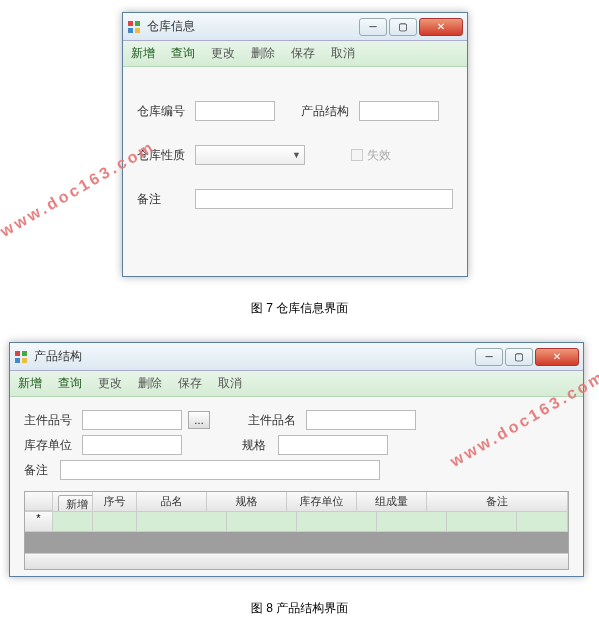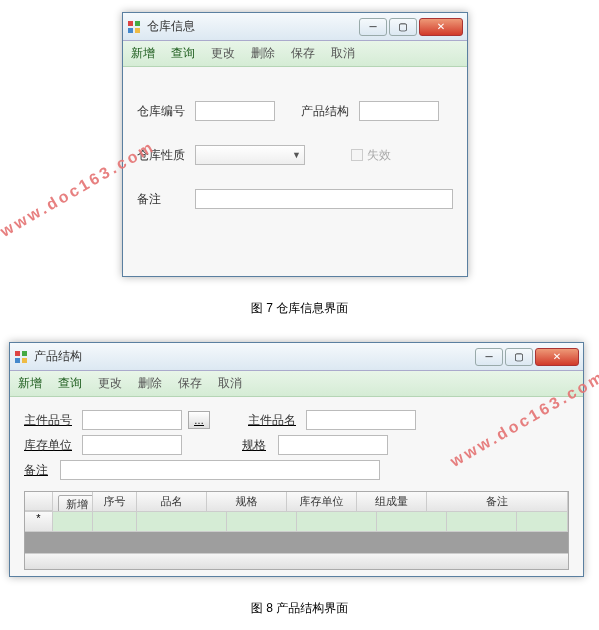--- a/index.html
+++ b/index.html
@@ -199,21 +199,21 @@
       bottom: 0;
       left: 0; right: 0;
       height: 16px;
       background: linear-gradient(#f5f5f5,#e0e0e0);
       border-top: 1px solid #ccc;
     }
 
     
     .win2 .client { padding: 8px 14px 6px 14px; height: calc(100% - 54px); display:flex; flex-direction:column;}
     .win2 .form-rows { }
-    .win2 .form-row { margin: 5px 0; text-decoration: underline; }
+    .win2 .form-row { margin: 5px 0; }
     .ellips-btn {
       width: 22px; height: 18px;
       border: 1px solid #aaa;
       background: linear-gradient(#fff,#ddd);
       font-size: 10px;
       cursor: pointer;
       padding:0;
     }
   </style>
 </head>

